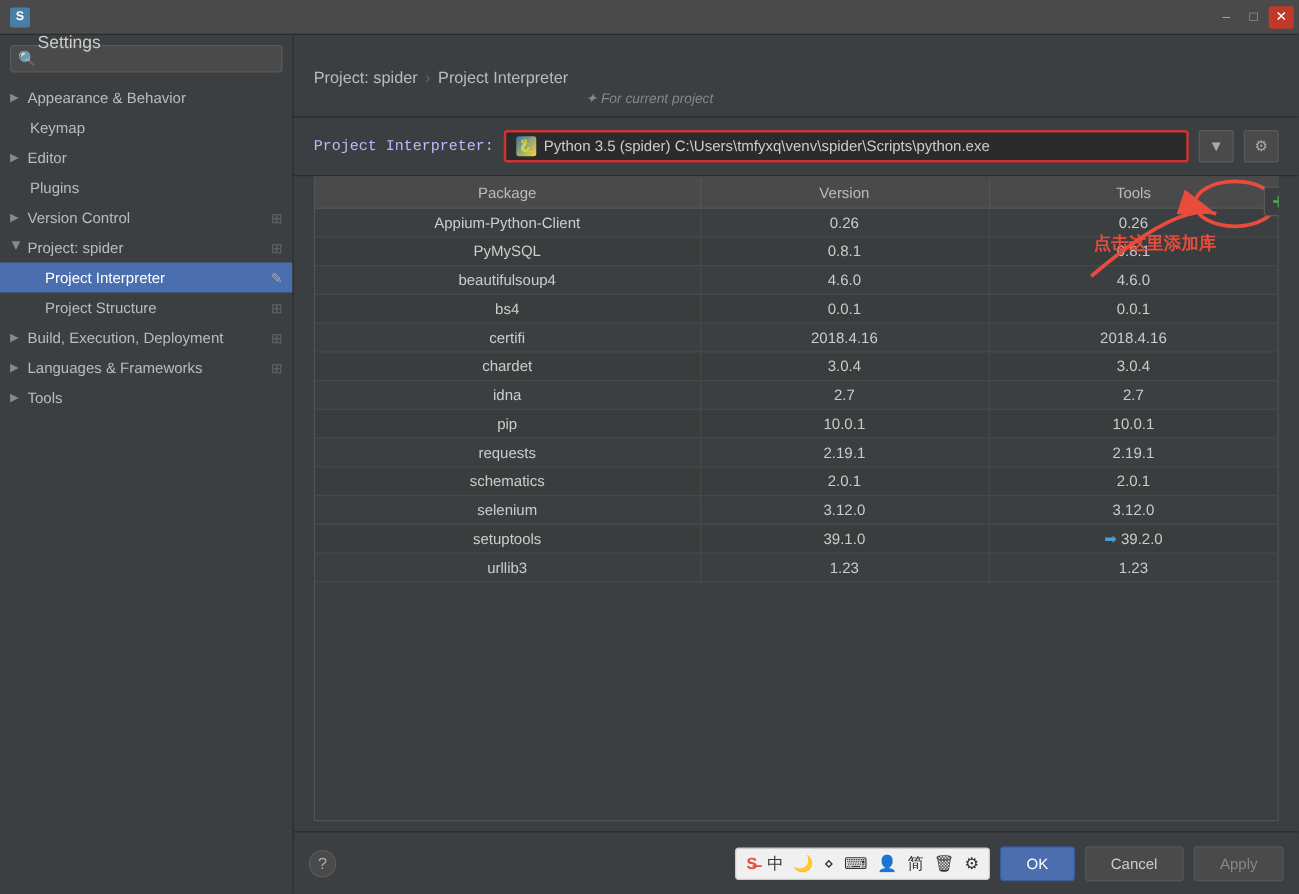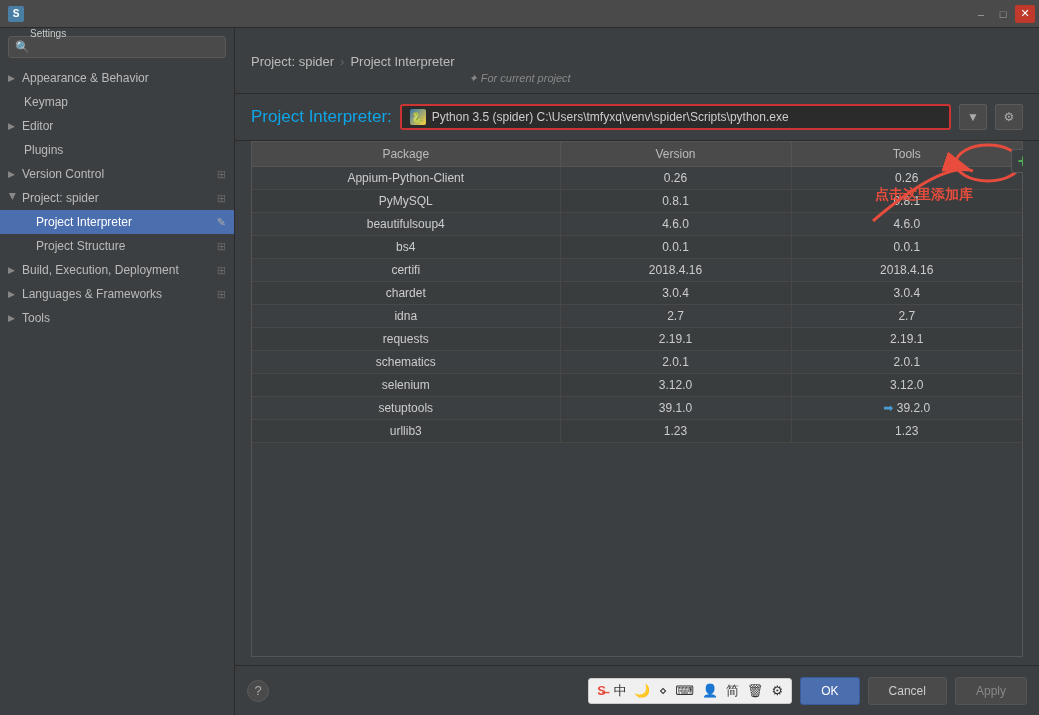--- a/index.html
+++ b/index.html
@@ -30,21 +30,21 @@
       background: #4a7fa5;
       border-radius: 2px;
       display: flex;
       align-items: center;
       justify-content: center;
       font-size: 10px;
       color: white;
       font-weight: bold;
     }
     .title-bar-text {
-      font-size: 10px;
+      font-size: 14px;
       color: #cccccc;
       margin-top: 39px;
     }
     .title-bar-controls {
       position: absolute;
       right: 4px;
       display: flex;
       gap: 2px;
     }
     .tb-btn {
@@ -153,23 +153,24 @@
     
     .interpreter-row {
       padding: 10px 16px;
       display: flex;
       align-items: center;
       gap: 8px;
       flex-shrink: 0;
       border-bottom: 1px solid #2b2b2b;
     }
     .interpreter-label {
-      color: #0ea5e9;
-      font-size: 17px;
+      color: #c4b5fd;
+      font-size: 12px;
       white-space: nowrap;
+      font-family: Liberation Mono, monospace;
     }
     .interpreter-field {
       flex: 1;
       background: #2b2b2b;
       border: 2px solid #cc3333;
       border-radius: 3px;
       padding: 3px 8px;
       display: flex;
       align-items: center;
       gap: 6px;
@@ -474,20 +475,25 @@
                 <td>chardet</td>
                 <td>3.0.4</td>
                 <td>3.0.4</td>
               </tr>
               <tr>
                 <td>idna</td>
                 <td>2.7</td>
                 <td>2.7</td>
               </tr>
               <tr>
+                <td>pip</td>
+                <td>10.0.1</td>
+                <td>10.0.1</td>
+              </tr>
+              <tr>
                 <td>requests</td>
                 <td>2.19.1</td>
                 <td>2.19.1</td>
               </tr>
               <tr>
                 <td>schematics</td>
                 <td>2.0.1</td>
                 <td>2.0.1</td>
               </tr>
               <tr>

